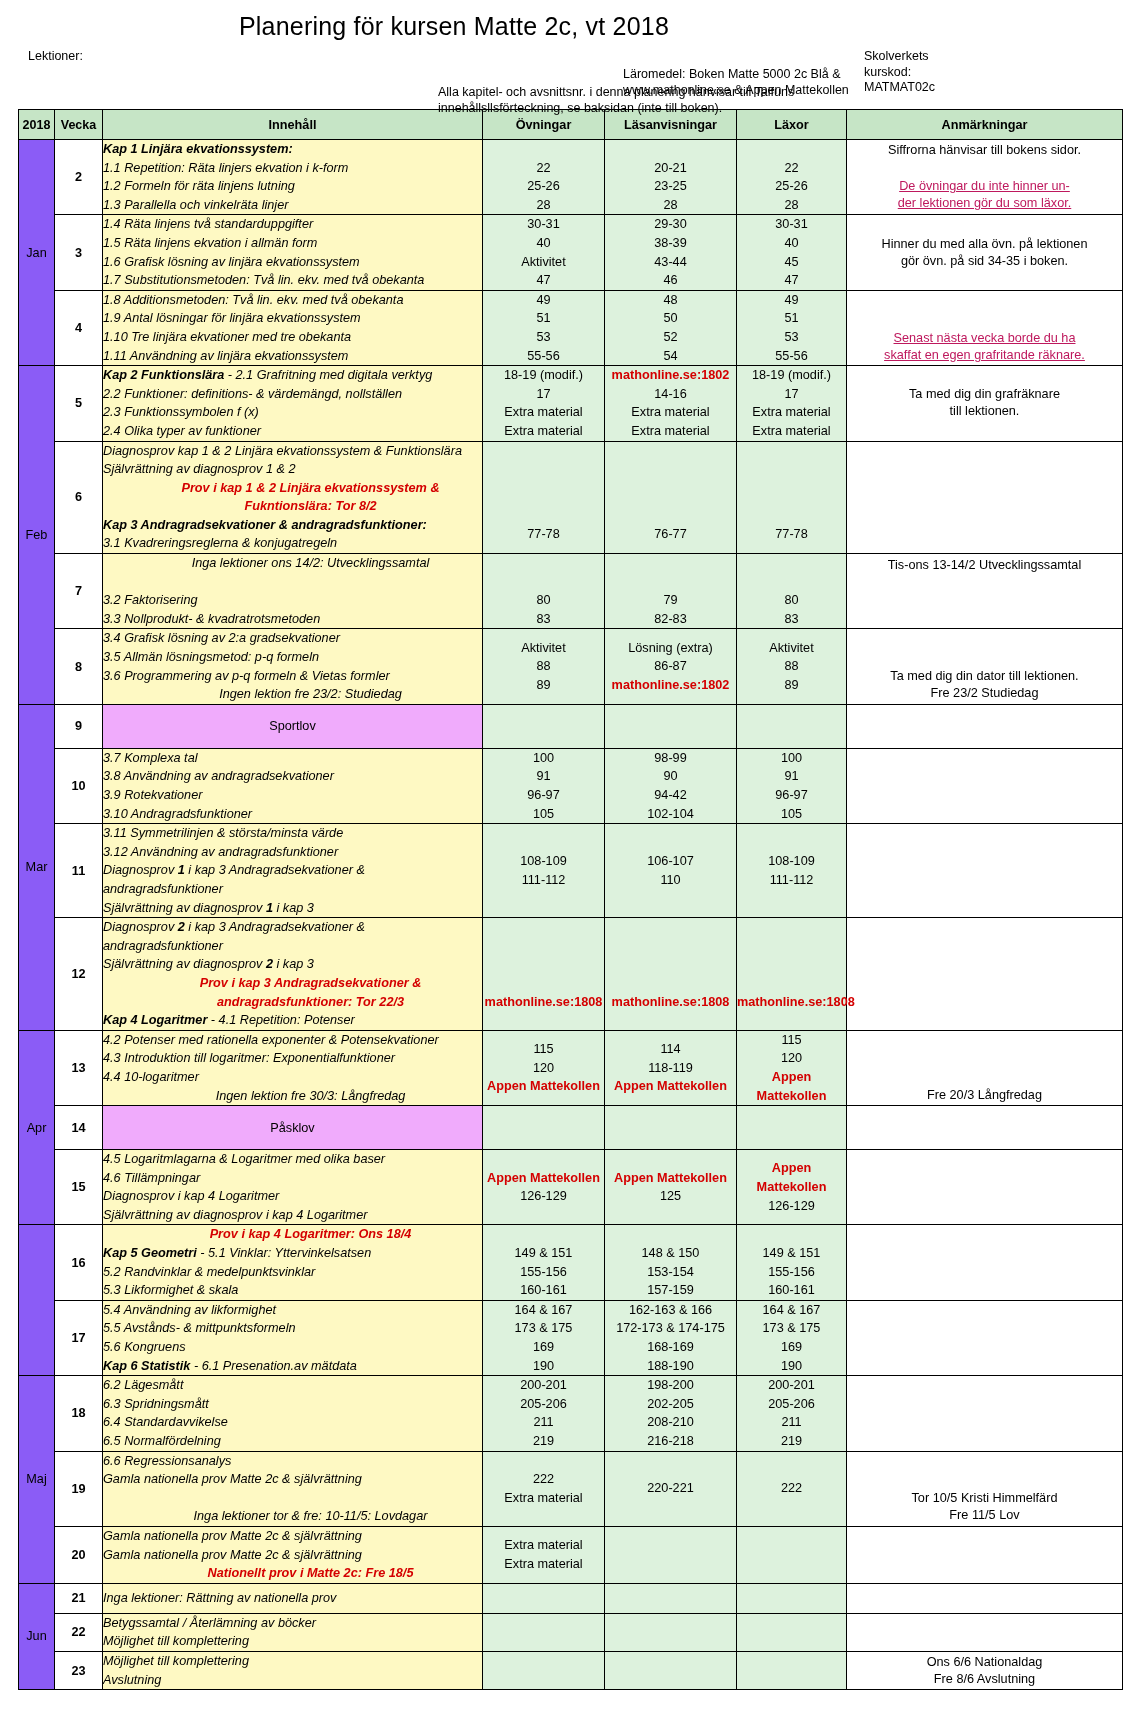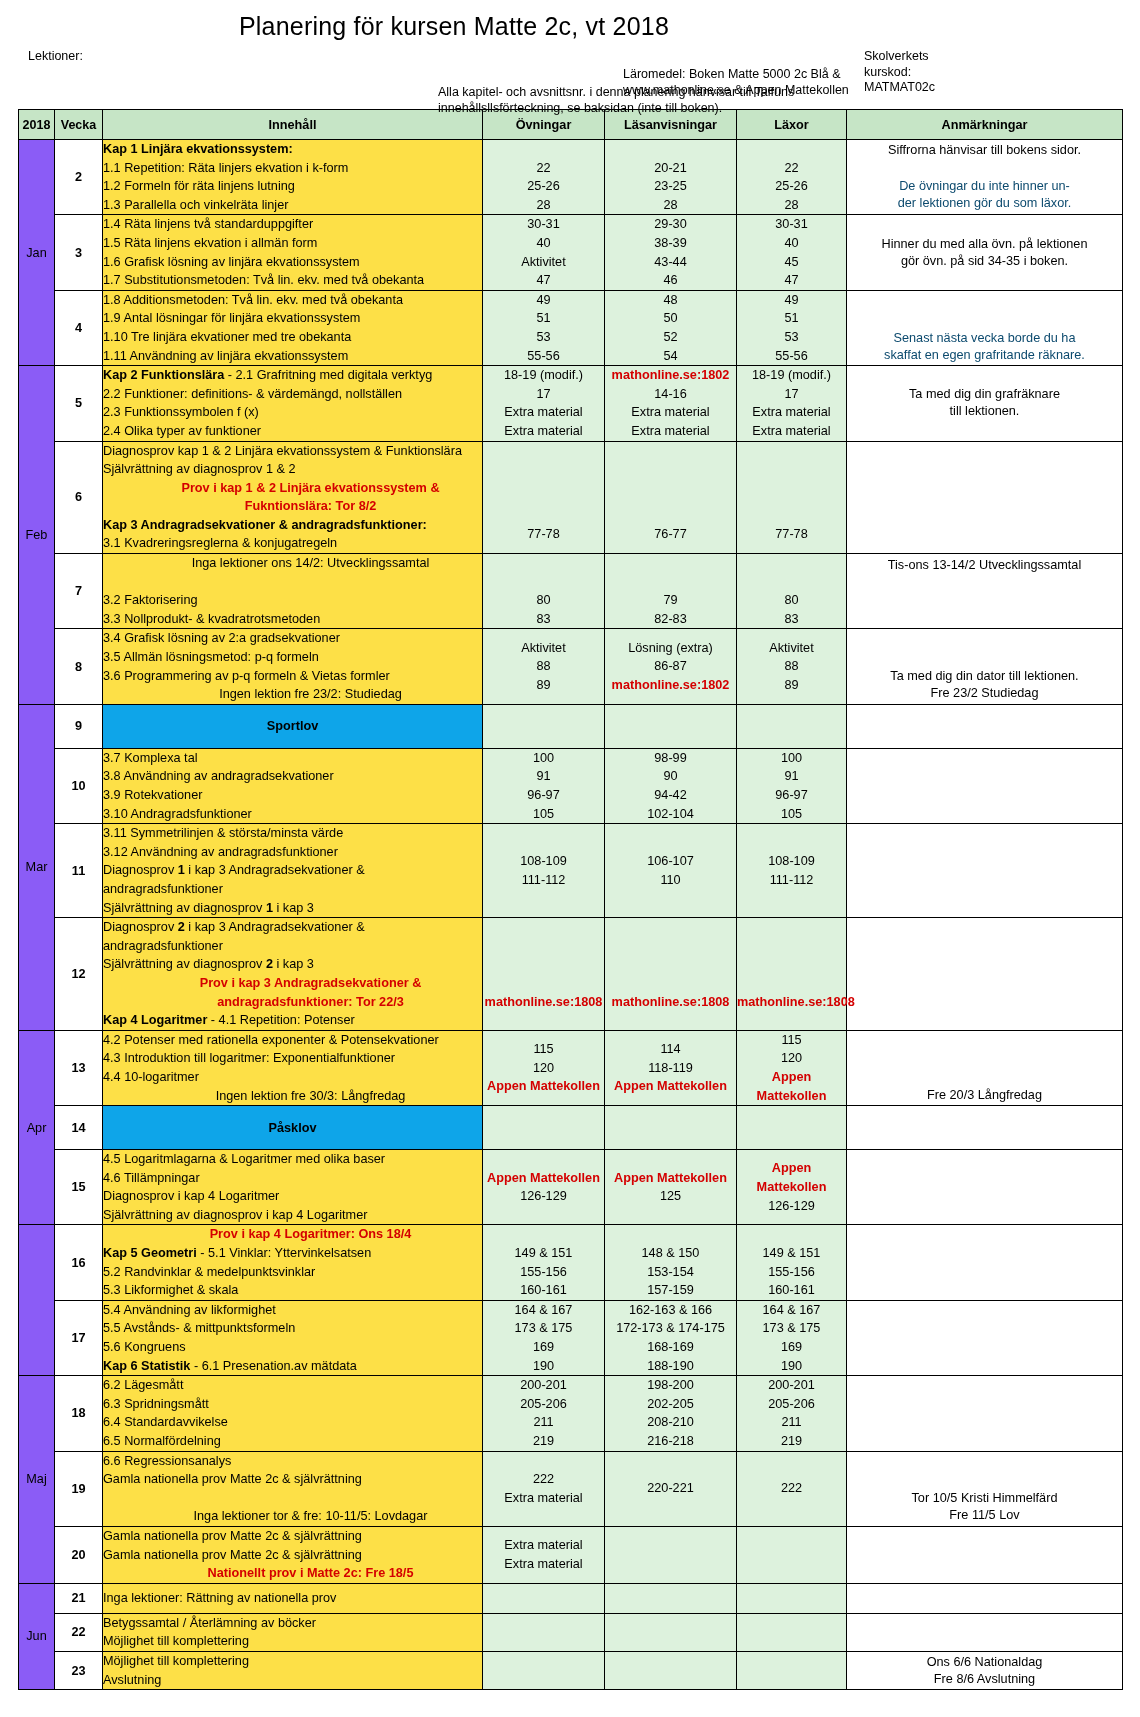--- a/index.html
+++ b/index.html
@@ -75,46 +75,46 @@
     border-bottom: none;
   }
   td.month.topline { border-top: 1px solid #000; }
   td.week {
     background: #ffffff;
     text-align: center;
     font-weight: bold;
     font-size: 15px;
   }
   td.content {
-    background: #fde047;
+    background: #fef9c3;
     padding: 2px 4px 2px 6px;
     text-align: left;
     line-height: 18.6px;
+    font-style: italic;
   }
   td.num {
     background: #ddf2dd;
     text-align: center;
     line-height: 18.6px;
   }
   td.anm {
     background: #ffffff;
     text-align: center;
     line-height: 17px;
     font-size: 12.5px;
     padding: 1px 4px;
   }
-  .red { color: #0c4a6e; }
+  .red { color: #be185d; text-decoration: underline; }
   .bold { font-weight: bold; }
   .redbold { color: #d40000; font-weight: bold; }
   .ctr { text-align: center; margin-left: 36px; }
   .big-ctr {
     text-align: center;
     font-size: 21px;
-    background: #0ea5e9;
-    font-weight: bold;
+    background: #f0abfc;
   }
   .row-line { display: block; }
   .spacer { display: block; height: 18.6px; }
 </style>
 </head>
 <body>
 
 <div class="page">
 
   <h1 class="doc-title">Planering för kursen Matte 2c, vt 2018</h1>

